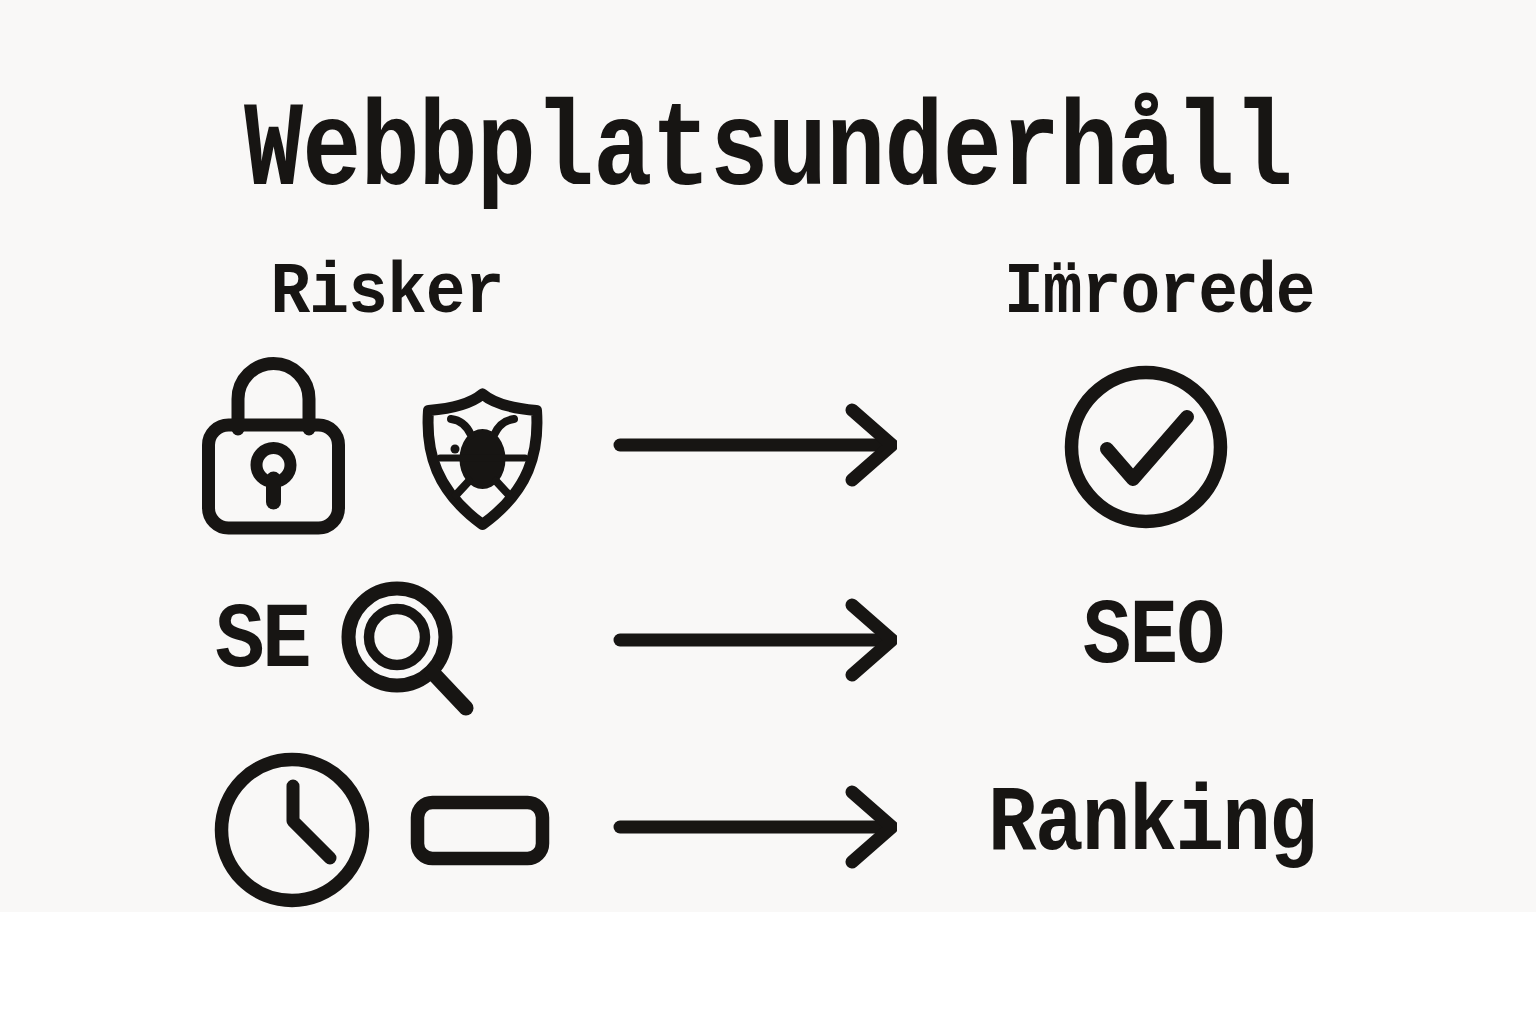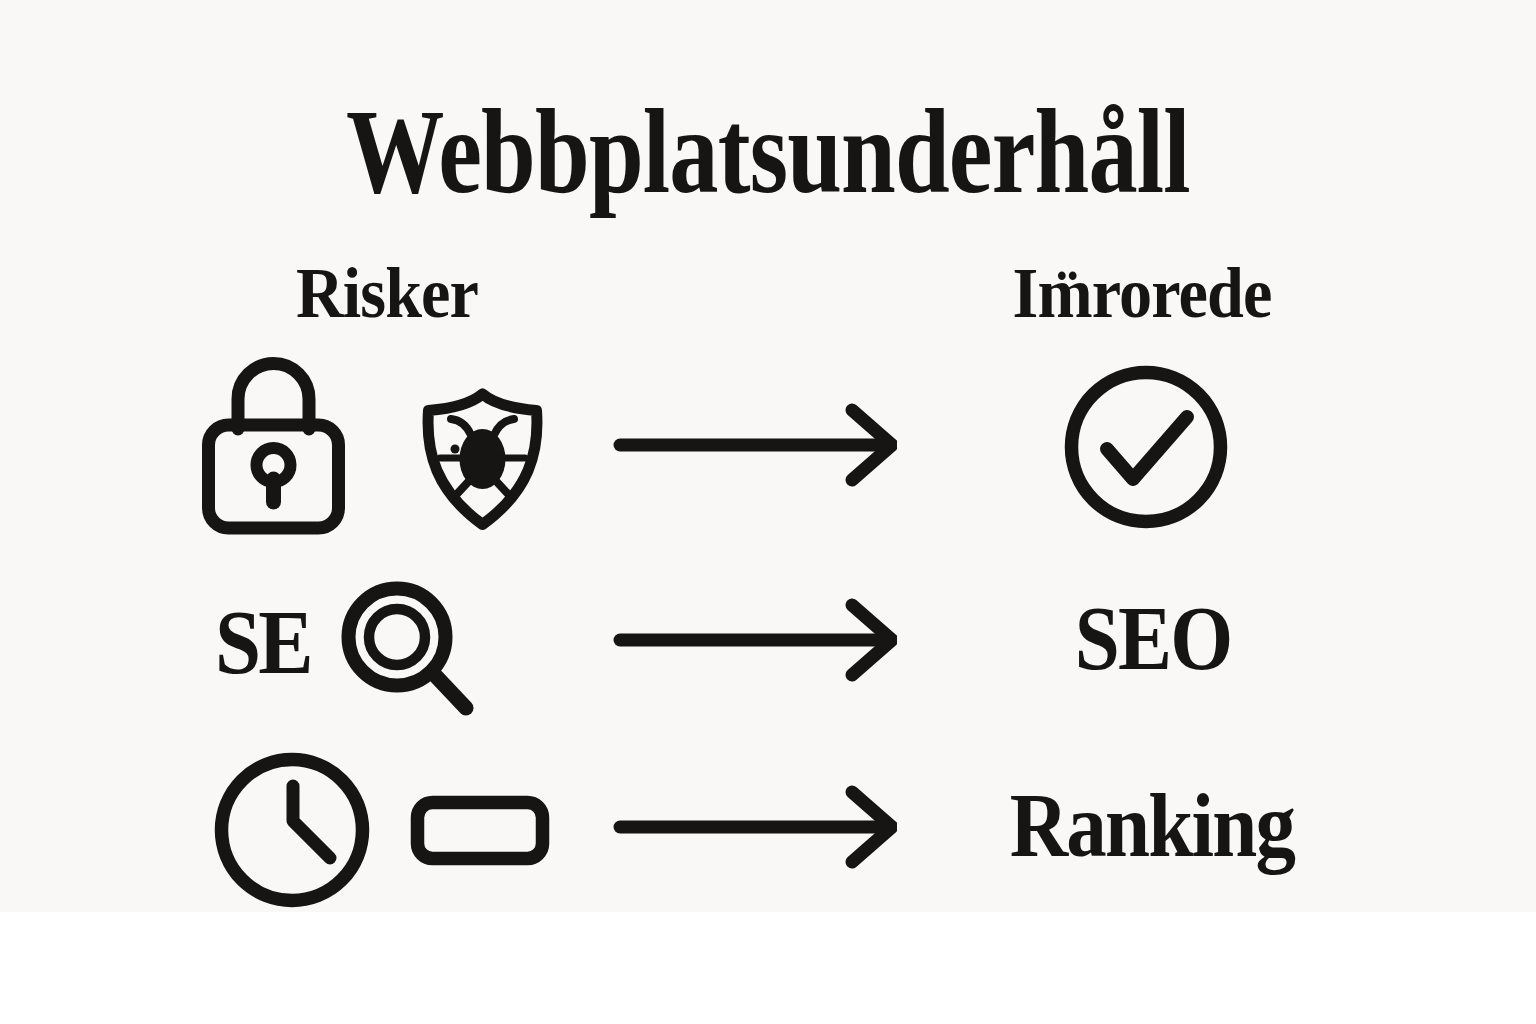--- a/index.html
+++ b/index.html
@@ -2,21 +2,21 @@
 <html style="--background: #f9f8f7; --ink: #171513;"><head>
 <meta charset="utf-8">
 <style>
   html, body { margin: 0; padding: 0; }
   #stage {
     position: relative;
     width: 1536px;
     height: 912px;
     background: var(--background, #f9f8f7);
     color: var(--ink, #171513);
-    font-family: Liberation Serif, serif;
+    font-family: Liberation Mono, monospace;
     overflow: hidden;
   }
   .abs { position: absolute; }
   .txt {
     font-weight: 700;
     line-height: 1;
     white-space: nowrap;
     color: var(--ink, #171513);
   }
   .title {

